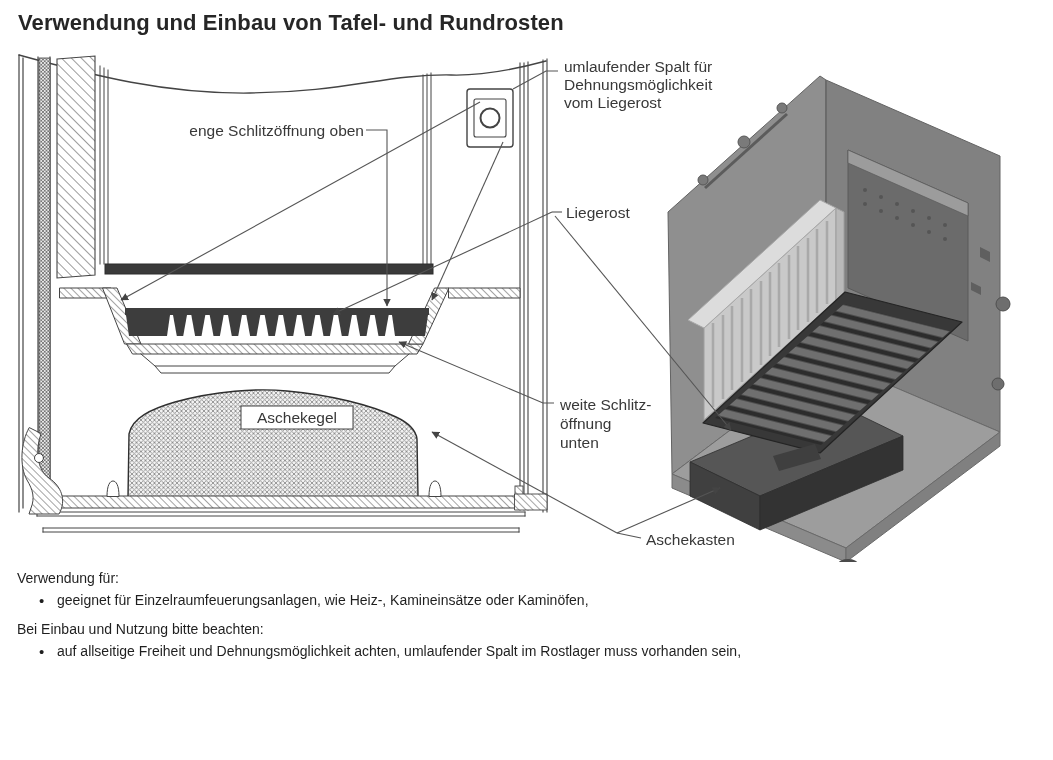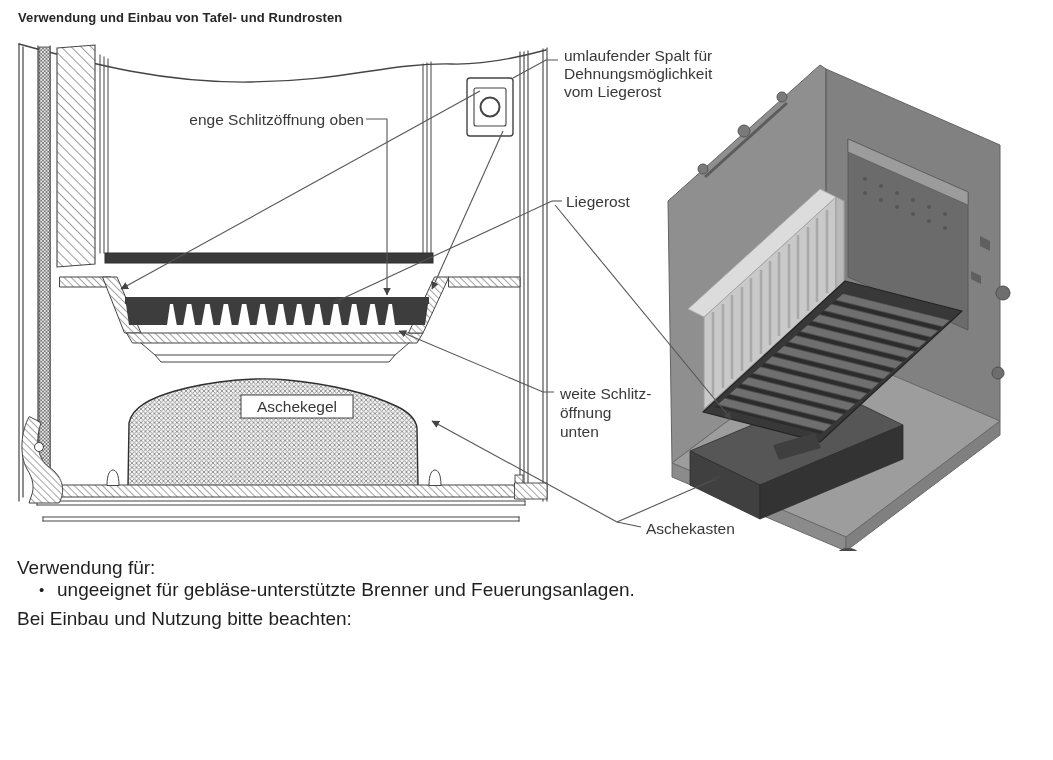--- a/index.html
+++ b/index.html
@@ -1,20 +1,20 @@
 <!DOCTYPE html>
 <html><head>
 <meta charset="utf-8">
 <style>
   html,body{margin:0;padding:0;background:#ffffff;}
   body{width:1053px;height:760px;overflow:hidden;font-family:"Liberation Sans",sans-serif;color:#222;}
-  h1{font-size:13px;font-weight:bold;color:#262626;margin:10px 0 0 18px;letter-spacing:.1px;}
+  h1{font-size:22px;font-weight:bold;color:#262626;margin:10px 0 0 18px;letter-spacing:.1px;}
   .figure{margin:6px 0 0 15px;}
   svg text{font-family:"Liberation Sans",sans-serif;font-size:15.5px;fill:#383838;}
-  .text-blocks{margin:2px 0 0 17px;font-size:19px;line-height:21px;color:#1f1f1f;}
+  .text-blocks{margin:2px 0 0 17px;font-size:14px;line-height:21px;color:#1f1f1f;}
   .text-blocks p.heading{margin:0 0 1px 0;}
   .text-blocks section+section{margin-top:4px;}
   .text-blocks ul{list-style:none;margin:0 0 8px 0;padding:0;}
   .text-blocks li{position:relative;padding-left:40px;}
   .text-blocks li::before{content:"\2022";position:absolute;left:22px;top:0;font-size:15px;}
 </style>
 </head>
 <body>
 
 <h1>Verwendung und Einbau von Tafel- und Rundrosten</h1>
@@ -206,21 +206,22 @@
     <text x="282" y="381" text-anchor="middle" font-size="16.5">Aschekegel</text>
     <text x="631" y="503">Aschekasten</text>
   </g>
 </svg>
 </div>
 
 <div class="text-blocks">
   <section>
     <p class="heading">Verwendung für:</p>
     <ul>
-      <li>ungeeignet für gebläse-unterstützte Brenner und Feuerungsanlagen.</li>
+      <li>geeignet für Einzelraumfeuerungsanlagen, wie Heiz-, Kamineinsätze oder Kaminöfen,</li>
     </ul>
   </section>
   <section>
     <p class="heading">Bei Einbau und Nutzung bitte beachten:</p>
     <ul>
+      <li>auf allseitige Freiheit und Dehnungsmöglichkeit achten, umlaufender Spalt im Rostlager muss vorhanden sein,</li>
     </ul>
   </section>
 </div>
 
 </body></html>

